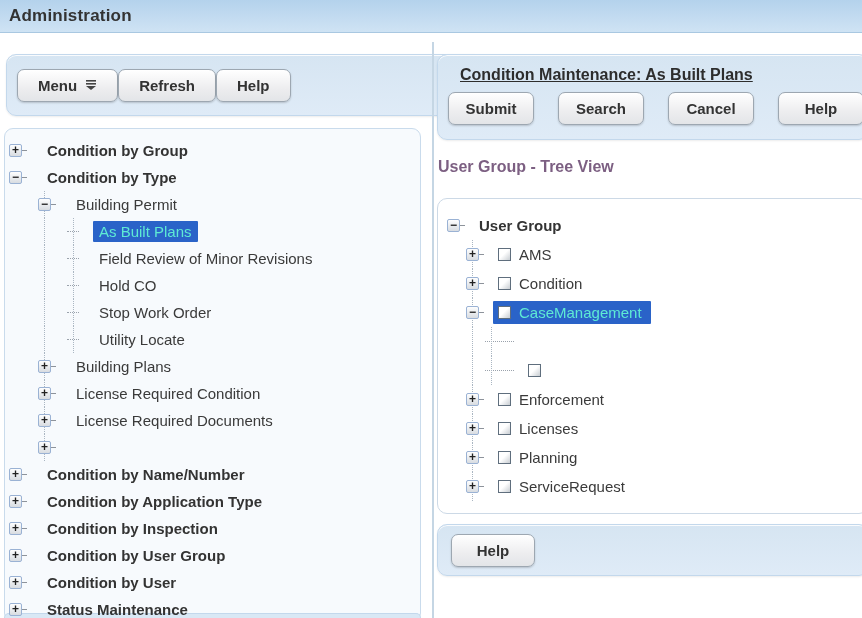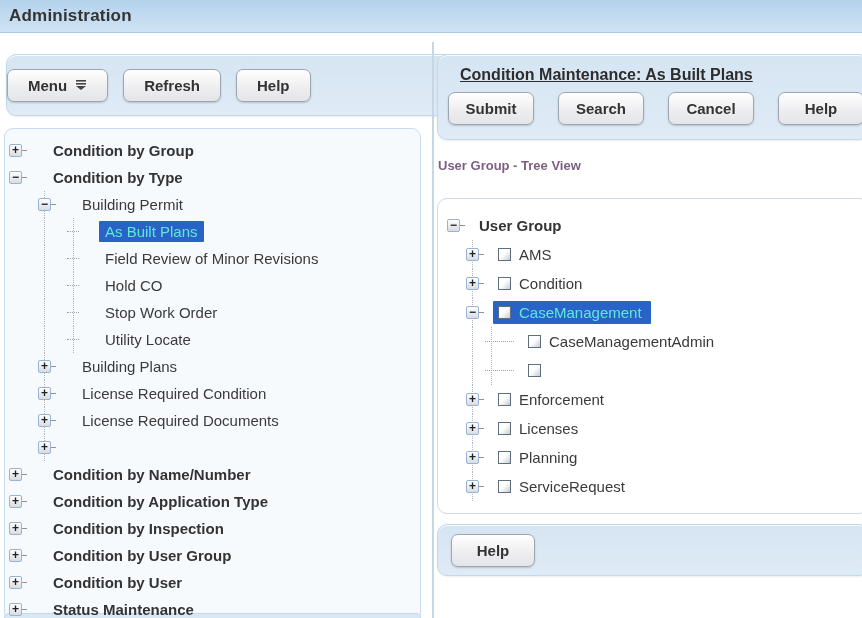--- a/index.html
+++ b/index.html
@@ -30,21 +30,21 @@
     background:linear-gradient(#ffffff,#ededef 60%,#e3e5e8);
     border:1px solid #9da7b1; border-radius:7px;
     box-shadow:0 1px 2px rgba(0,0,0,.18), inset 0 1px 0 #fff;
     display:inline-flex; align-items:center; justify-content:center; gap:8px;
     cursor:pointer; white-space:nowrap;
   }
 
   
   #left-toolbar {
     position:absolute; left:6px; top:54px; width:479px; height:62px;
-    display:flex; align-items:center; gap:15px; padding:0 0;
+    display:flex; align-items:center; padding:0 10px;
   }
   #left-tree-panel {
     position:absolute; left:4px; top:128px; width:417px; height:494px;
     background:#f7fafd; border:1px solid #c9dbec; border-radius:9px;
     padding-top:8px; overflow:hidden;
   }
   #left-bottom-strip {
     position:absolute; left:4px; top:613px; width:417px; height:5px;
     background:#d9e8f5; border:1px solid #c3d8ec; border-bottom:none;
     border-radius:6px 6px 0 0;
@@ -60,21 +60,21 @@
   #right-header-panel {
     position:absolute; left:437px; top:54px; width:432px; height:86px;
     padding:11px 10px 0 10px;
   }
   .panel-title { font-size:16px; font-weight:bold; color:#2d2d2d; padding-left:12px;text-decoration:underline; }
   .btn-row { display:flex; gap:24px; margin-top:8px; }
   .btn-row .btn { min-width:86px; }
   .btn-grow { flex:1; }
   #section-label {
     position:absolute; left:438px; top:158px;
-    font-size:13px; font-weight:bold; color:#7c5f82;
+    font-size:16px; font-weight:bold; color:#7c5f82;
   }
   #right-tree-panel {
     position:absolute; left:437px; top:198px; width:432px; height:316px;
     background:#fff; border:1px solid #ccd9e6; border-radius:10px;
     padding-top:12px; overflow:hidden;
   }
   #right-footer {
     position:absolute; left:437px; top:524px; width:432px; height:52px;
     display:flex; align-items:center; padding-left:13px;
   }
@@ -86,21 +86,21 @@
     flex:none; width:13px; height:13px;
     border:1px solid #9ab2d4; border-radius:2px;
     background:linear-gradient(#fefefe,#d8dce1);
     font-size:12px; line-height:10px; text-align:center; font-weight:bold; color:#222;
     cursor:pointer; z-index:1;
   }
   .dash { flex:none; width:5px; height:0; border-top:1px solid #8d939b; }
   .stub { flex:none; height:0; border-top:1px dotted #9aa2ac; }
   .guide { position:absolute; top:0; bottom:0; width:0; border-left:1px dotted #aab6c2; }
   .row-content { display:inline-flex; align-items:center; border-radius:1px; z-index:1; cursor:pointer; }
-  #left-tree .row-content { margin-left:20px; padding:2px 6px;text-align:right; }
+  #left-tree .row-content { margin-left:14px; padding:2px 6px;text-align:right; }
   #right-tree .row-content { margin-left:9px; padding:3px 9px 3px 5px; }
   .row-content.selected { background:#2a63c8; }
   .row-content.selected .label { color:#5eead4; }
   .checkbox {
     flex:none; width:13px; height:13px;
     border:1px solid #5f6e7d;
     background:linear-gradient(135deg,#ffffff 45%,#c8cdd2);
     margin-right:8px; cursor:pointer;
   }
 </style>
@@ -316,24 +316,20 @@
         <span class="dash"></span>
         <span class="row-content selected">
           <span class="checkbox"></span>
           <span class="label">CaseManagement</span>
         </span>
       </div>
       <div class="tree-row" style="height: 29px; padding-left: 47px;">
         <div class="guide" style="left: 34px;"></div>
         <div class="guide" style="left: 53px;"></div>
         <span class="stub" style="width: 29px;"></span>
-        <span class="row-content">
-          <span class="checkbox"></span>
-          <span class="label">CaseManagementAdmin</span>
-        </span>
       </div>
       <div class="tree-row" style="height: 29px; padding-left: 47px;">
         <div class="guide" style="left: 34px;"></div>
         <div class="guide" style="left: 53px;"></div>
         <span class="stub" style="width: 29px;"></span>
         <span class="row-content">
           <span class="checkbox"></span>
         </span>
       </div>
       <div class="tree-row" style="height: 29px; padding-left: 28px;">

